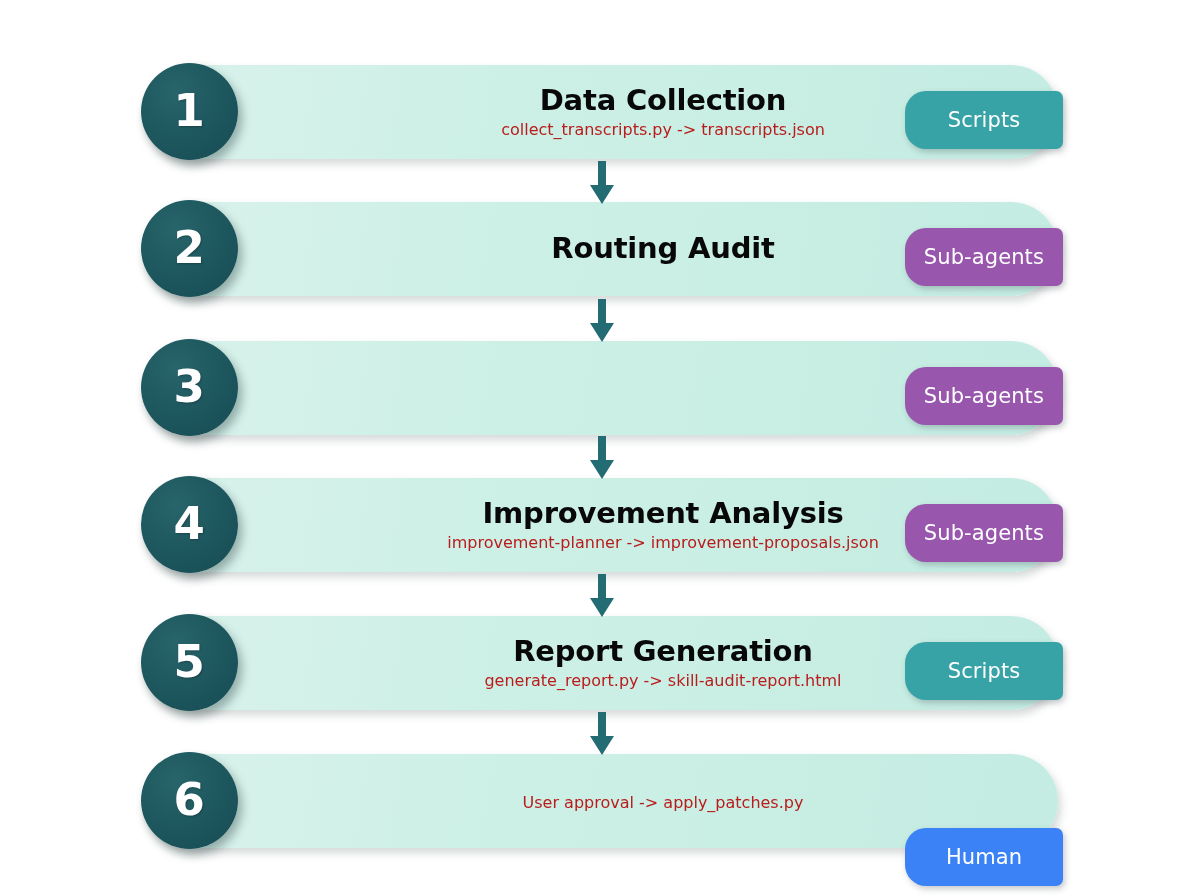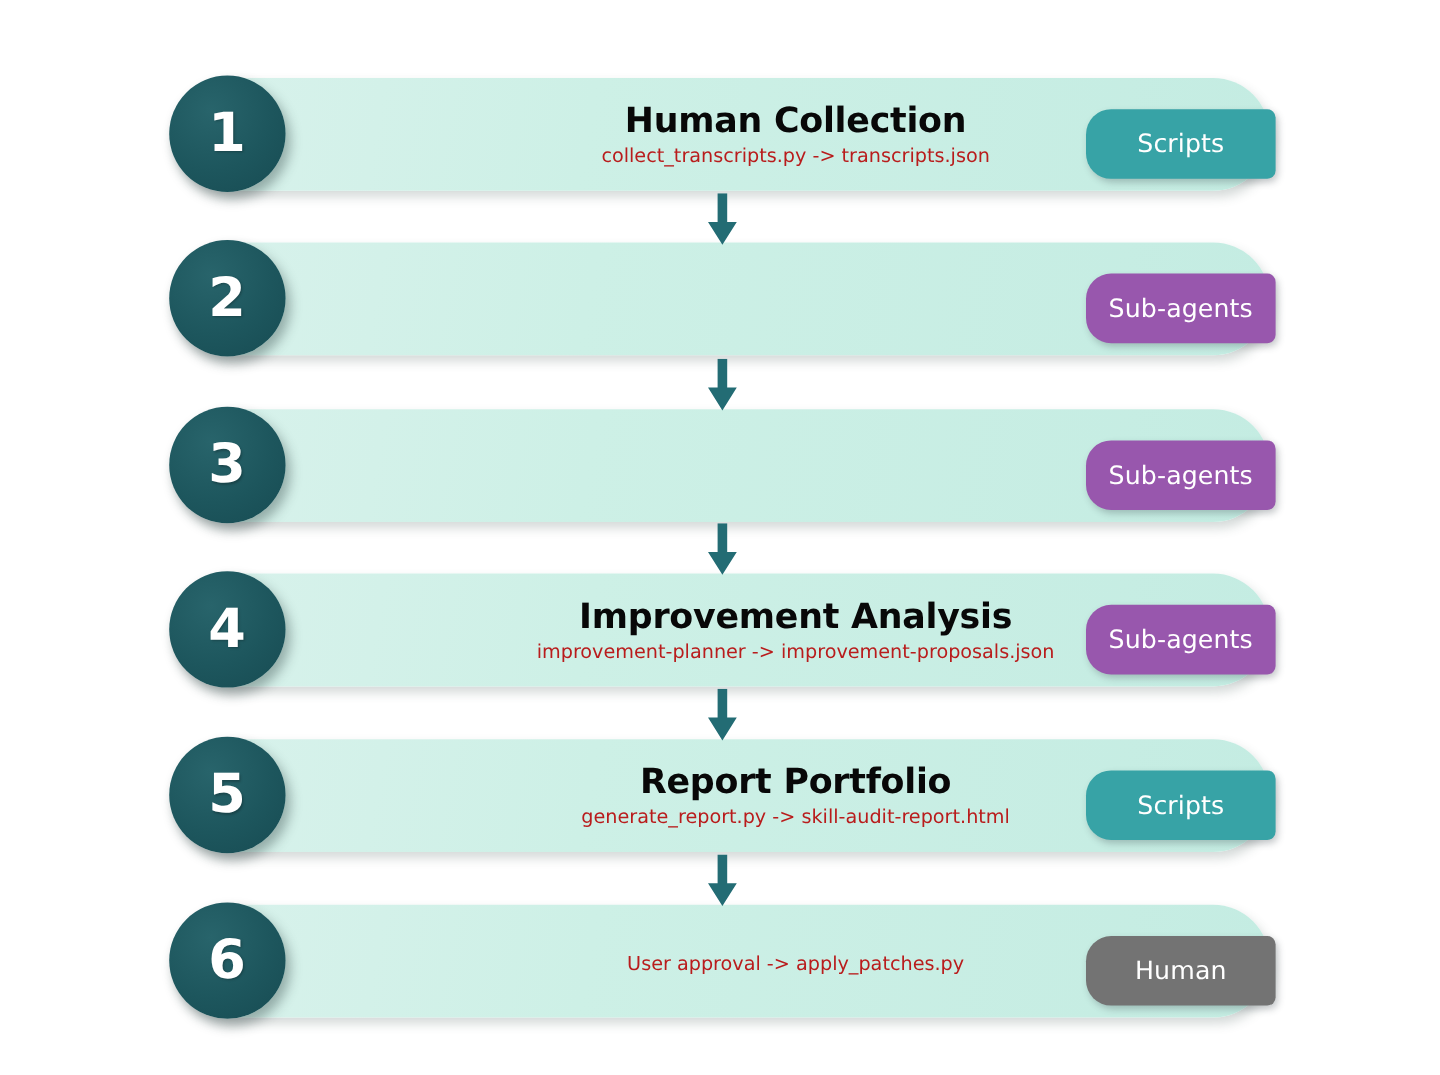--- a/index.html
+++ b/index.html
@@ -130,31 +130,32 @@
 </head>
 <body>
 
 <div id="flow-canvas">
     <div class="step" style="top: 65px;">
       <div class="step-card"></div>
       <div class="step-badge-num">
         <span>1</span>
       </div>
       <div class="step-text">
-        <div class="step-title">Human Collection</div>
+        <div class="step-title">Data Collection</div>
         <div class="step-sub">collect_transcripts.py -&gt; transcripts.json</div>
       </div>
       <div class="step-tag" style="background: rgb(55, 163, 166);">Scripts</div>
     </div>
     <div class="step" style="top: 202px;">
       <div class="step-card"></div>
       <div class="step-badge-num">
         <span>2</span>
       </div>
       <div class="step-text">
+        <div class="step-title">Routing Audit</div>
       </div>
       <div class="step-tag" style="background: rgb(152, 87, 173);">Sub-agents</div>
     </div>
     <div class="step" style="top: 341px;">
       <div class="step-card"></div>
       <div class="step-badge-num">
         <span>3</span>
       </div>
       <div class="step-tag" style="background: rgb(152, 87, 173);">Sub-agents</div>
     </div>
@@ -168,34 +169,34 @@
         <div class="step-sub">improvement-planner -&gt; improvement-proposals.json</div>
       </div>
       <div class="step-tag" style="background: rgb(152, 87, 173);">Sub-agents</div>
     </div>
     <div class="step" style="top: 616px;">
       <div class="step-card"></div>
       <div class="step-badge-num">
         <span>5</span>
       </div>
       <div class="step-text">
-        <div class="step-title">Report Portfolio</div>
+        <div class="step-title">Report Generation</div>
         <div class="step-sub">generate_report.py -&gt; skill-audit-report.html</div>
       </div>
       <div class="step-tag" style="background: rgb(55, 163, 166);">Scripts</div>
     </div>
     <div class="step" style="top: 754px;">
       <div class="step-card"></div>
       <div class="step-badge-num">
         <span>6</span>
       </div>
       <div class="step-text">
         <div class="step-sub">User approval -&gt; apply_patches.py</div>
       </div>
-      <div class="step-tag" style="background: #737373;">Human</div>
+      <div class="step-tag" style="background: #3b82f6; margin-top: 48px;">Human</div>
     </div>
     <div class="connector" style="top: 161px;">
       <svg width="28" height="44" viewBox="0 0 28 44">
         <polygon points="10,0 18,0 18,24 26,24 14,43 2,24 10,24" fill="#236c74"></polygon>
       </svg>
     </div>
     <div class="connector" style="top: 299px;">
       <svg width="28" height="44" viewBox="0 0 28 44">
         <polygon points="10,0 18,0 18,24 26,24 14,43 2,24 10,24" fill="#236c74"></polygon>
       </svg>

